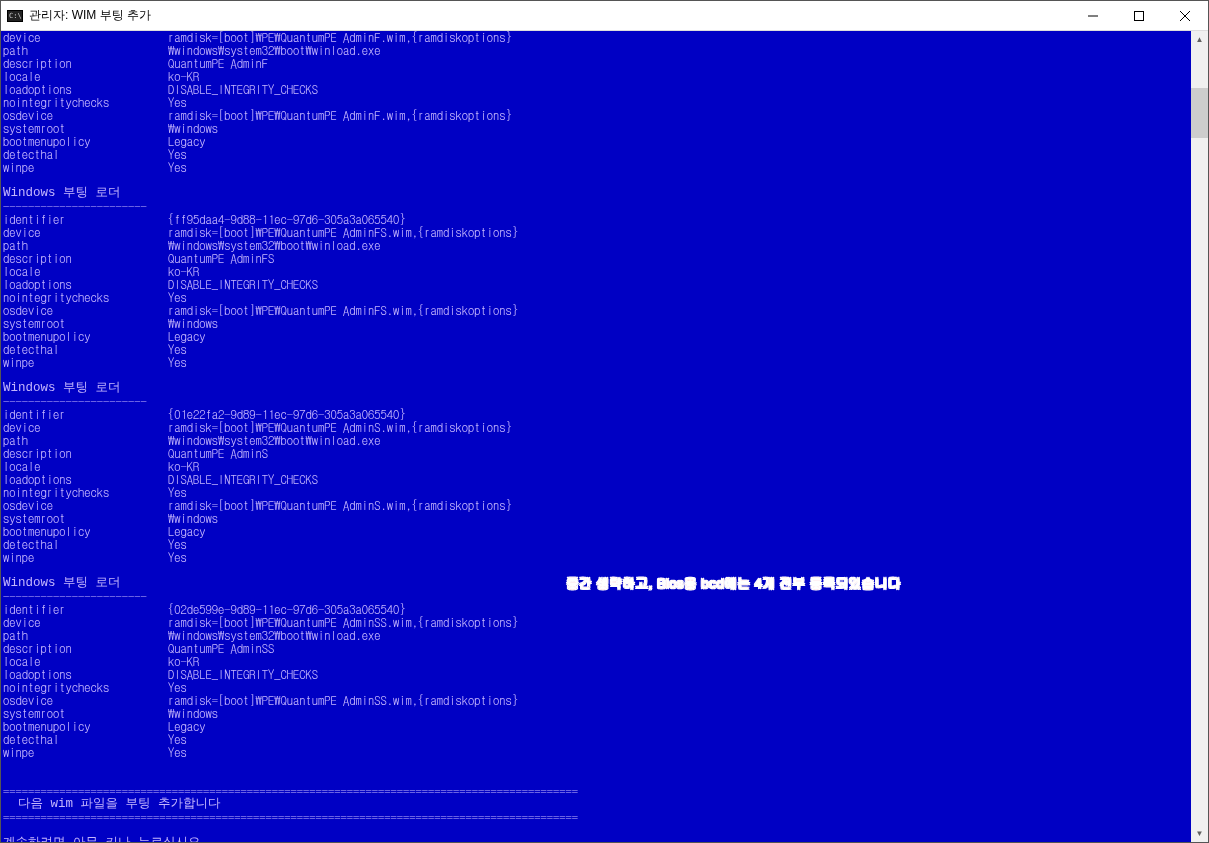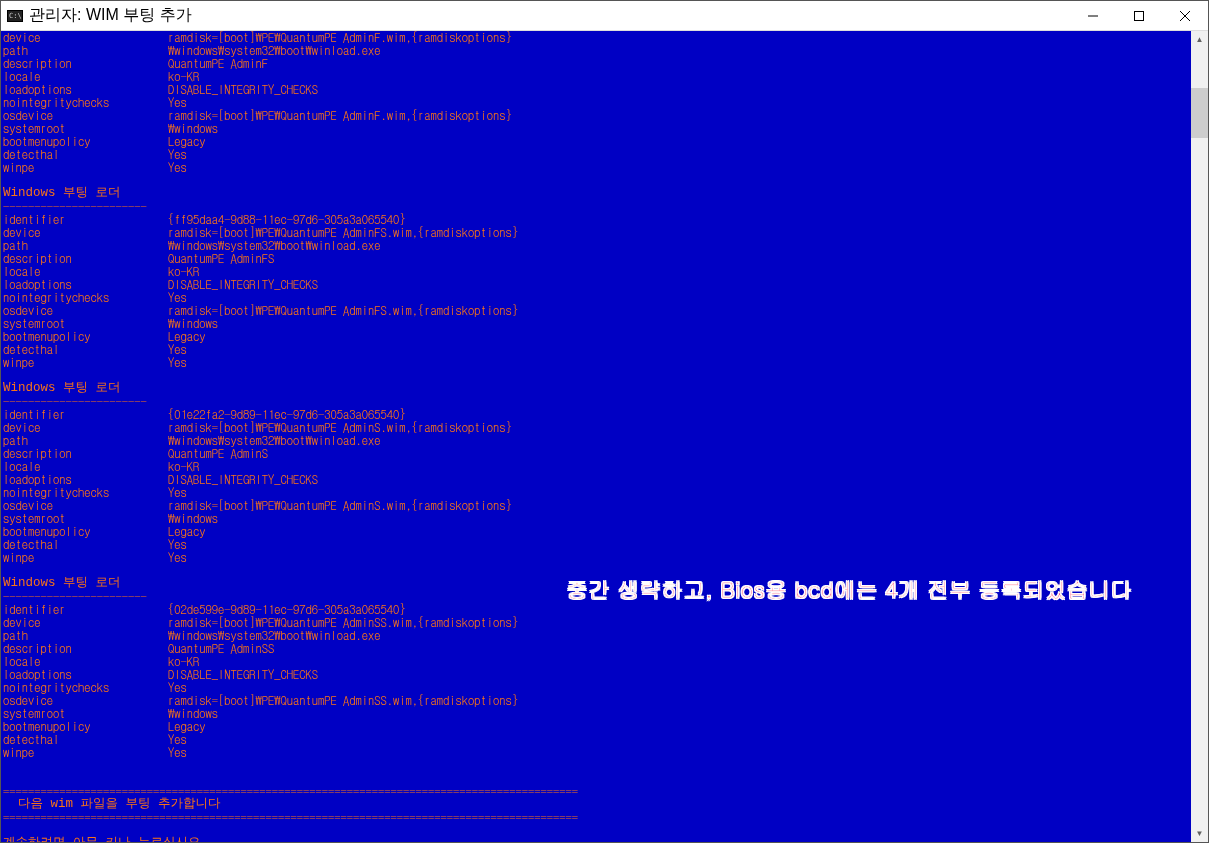--- a/index.html
+++ b/index.html
@@ -29,21 +29,21 @@
     .titlebar-icon {
       width: 16px;
       height: 16px;
       margin-right: 6px;
       display: flex;
       align-items: center;
       justify-content: center;
     }
     .titlebar-icon svg { width: 16px; height: 16px; }
     .titlebar-title {
-      font-size: 16px;
+      font-size: 12px;
       color: #000;
       flex: 1;
     }
     .titlebar-buttons {
       display: flex;
       height: 100%;
     }
     .titlebar-btn {
       width: 46px;
       height: 100%;
@@ -59,21 +59,21 @@
     .console-wrap {
       flex: 1;
       position: relative;
       overflow: hidden;
       background: #0000c4;
     }
     .console {
       width: calc(100% - 17px);
       height: 100%;
       background: #0000c4;
-      color: #f97316;
+      color: #c4b5fd;
       font-family: "Consolas", "GulimChe", "Courier New", monospace;
       font-size: 12.5px;
       line-height: 13px;
       padding: 0 2px 2px 2px;
       white-space: pre;
       overflow: hidden;
       position: relative;
     }
     .scrollbar {
       position: absolute;
@@ -114,22 +114,22 @@
     .kv-key { display: inline-block; width: 165px; }
     .sep { display: block; }
     .hdr { display: block; font-family: Liberation Mono, monospace; }
     .blank { display: block; height: 13px; }
     .annotation {
       position: absolute;
       left: 565px;
       top: 542px;
       color: #ff0033;
       font-family: "Malgun Gothic","Gulim",sans-serif;
-      font-weight: normal;
-      font-size: 22px;
+      font-weight: bold;
+      font-size: 13px;
       -webkit-text-stroke: 1px #fff;
       text-shadow:
         -1px -1px 0 #fff,
          1px -1px 0 #fff,
         -1px  1px 0 #fff,
          1px  1px 0 #fff;
       white-space: nowrap;
       text-align: right;
     }
   </style>

